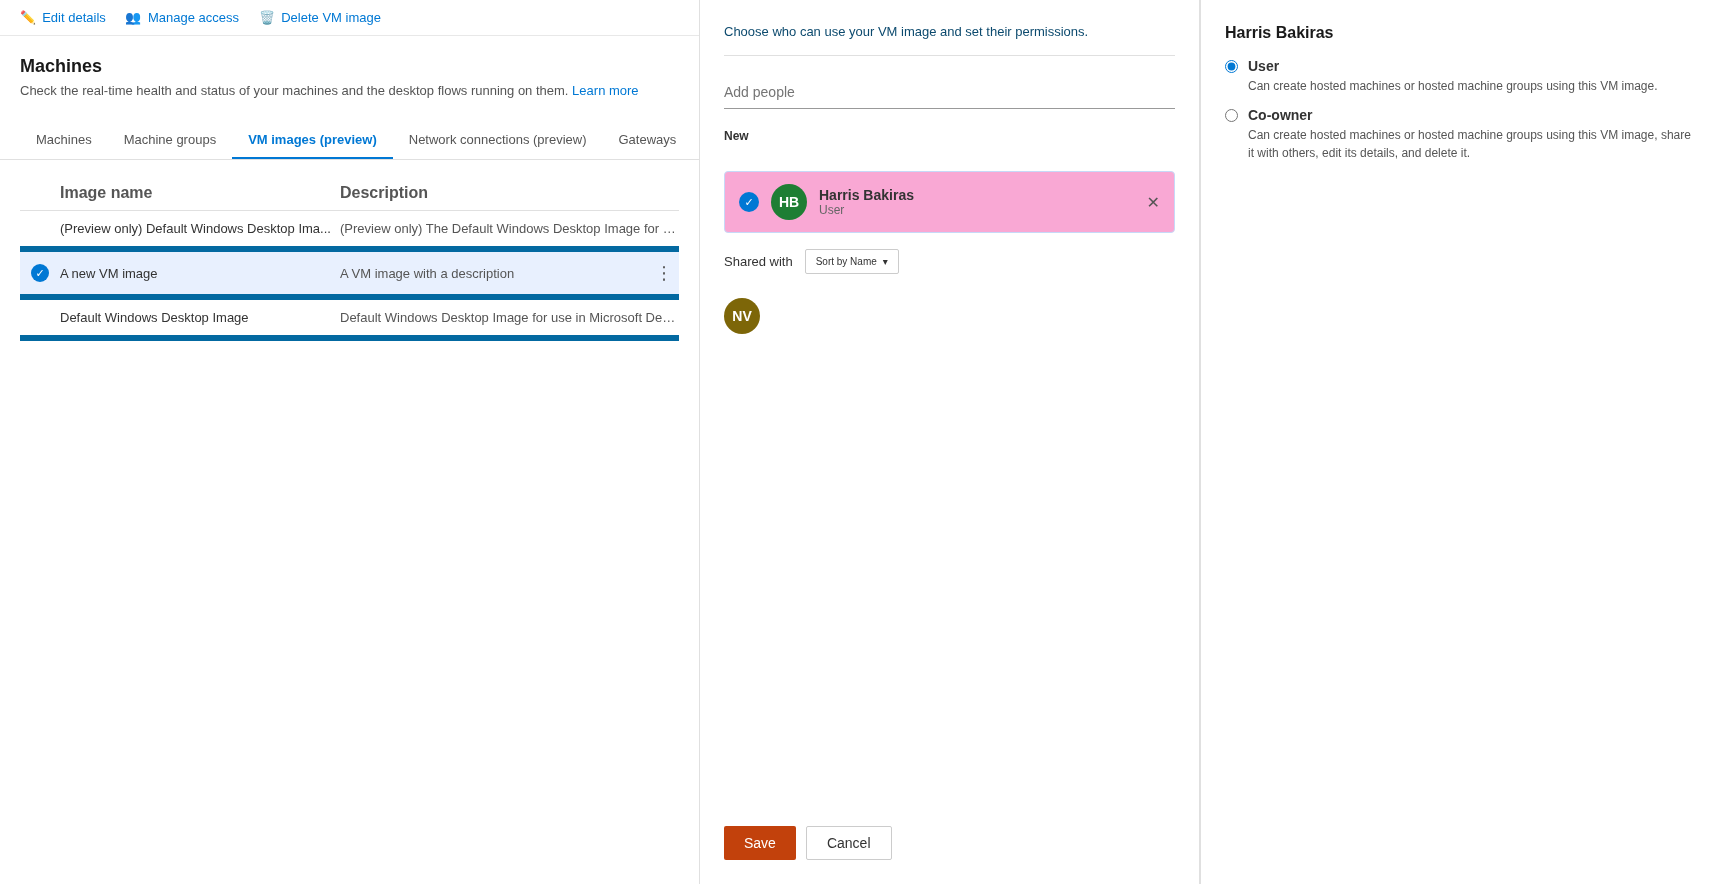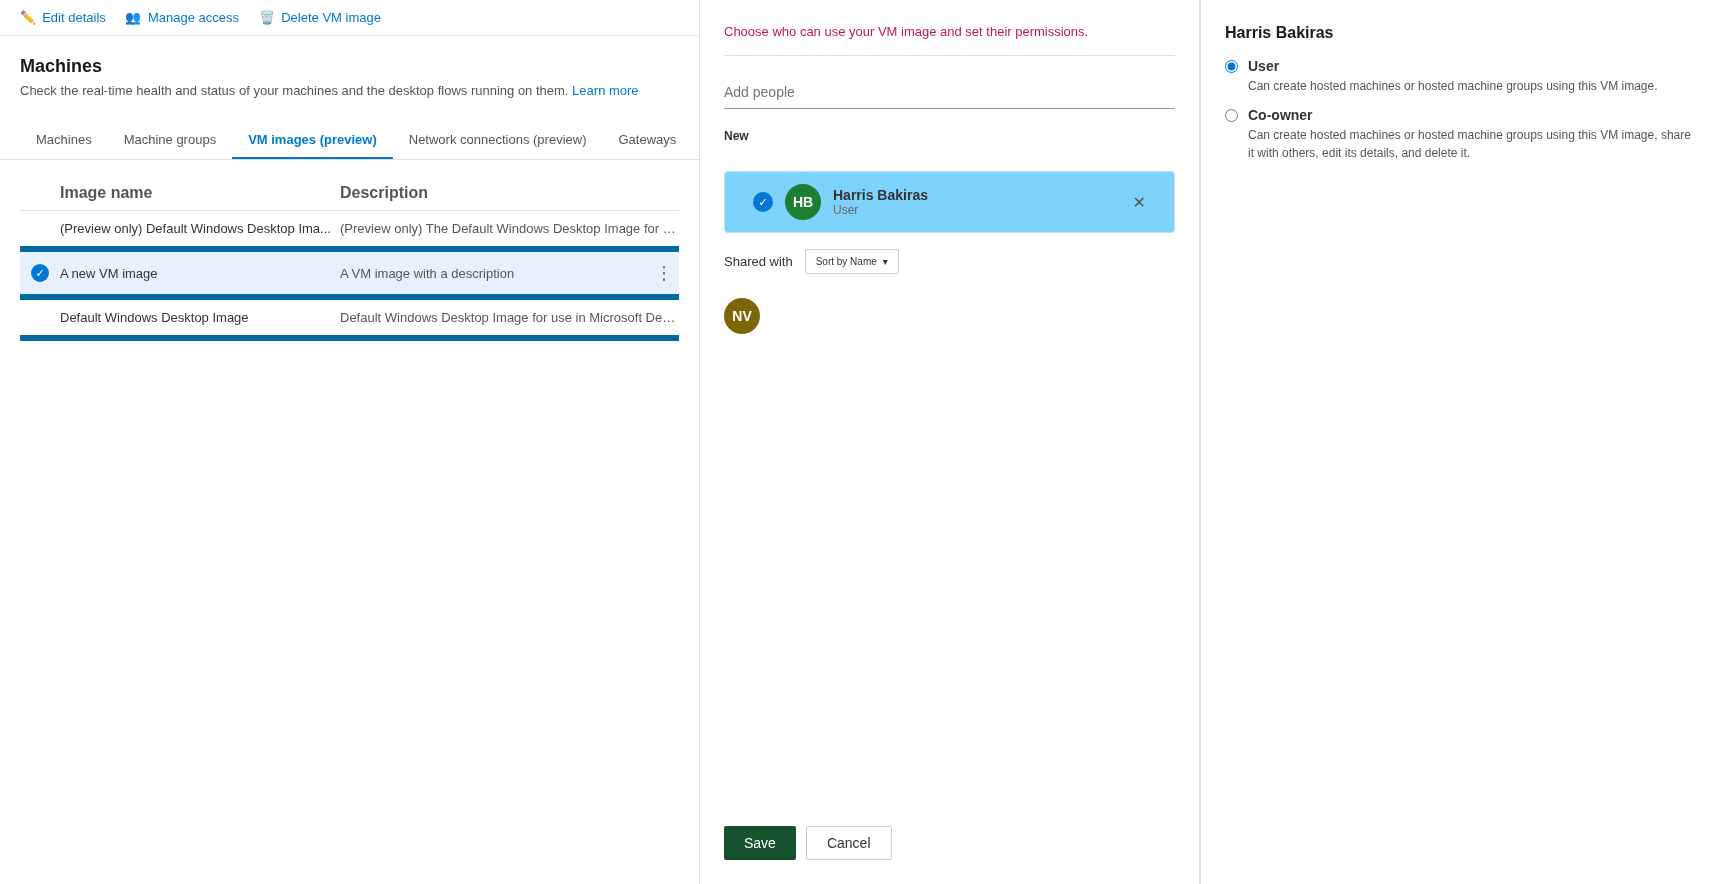--- a/index.html
+++ b/index.html
@@ -35,43 +35,43 @@
     .row-desc { flex: 1; color: #555; white-space: nowrap; overflow: hidden; text-overflow: ellipsis; }
     .row-actions { width: 30px; display: flex; align-items: center; justify-content: center; color: #555; cursor: pointer; font-size: 18px; }
 
     .check-circle { width: 18px; height: 18px; background: #0078d4; border-radius: 50%; display: flex; align-items: center; justify-content: center; }
     .check-circle::after { content: '✓'; color: #fff; font-size: 11px; }
 
     
     .right-panel { flex: 1; display: flex; background: #fff; }
 
     .manage-panel { width: 500px; display: flex; flex-direction: column; border-right: 1px solid #e0e0e0; padding: 24px; }
-    .panel-desc { font-size: 13px; color: #be185d; margin-bottom: 20px; padding-bottom: 16px; border-bottom: 1px solid #e0e0e0; }
+    .panel-desc { font-size: 13px; color: #0c4a6e; margin-bottom: 20px; padding-bottom: 16px; border-bottom: 1px solid #e0e0e0; }
 
     .add-people-input { width: 100%; border: none; border-bottom: 1px solid #999; padding: 8px 0; font-size: 14px; color: #999; margin-bottom: 20px; outline: none; }
 
     .new-label { font-size: 12px; color: #333; font-weight: 600; margin-bottom: 28px; }
 
-    .person-card { display: flex; align-items: center; background: #7dd3fc; border: 1px solid #c7d9f8; border-radius: 4px; padding: 12px 28px; margin-bottom: 16px; gap: 12px; }
+    .person-card { display: flex; align-items: center; background: #f9a8d4; border: 1px solid #c7d9f8; border-radius: 4px; padding: 12px 14px; margin-bottom: 16px; gap: 12px; }
     .person-check { width: 20px; height: 20px; background: #0078d4; border-radius: 50%; display: flex; align-items: center; justify-content: center; flex-shrink: 0; }
     .person-check::after { content: '✓'; color: #fff; font-size: 11px; }
     .person-avatar { width: 36px; height: 36px; border-radius: 50%; display: flex; align-items: center; justify-content: center; font-size: 14px; font-weight: 600; color: #fff; flex-shrink: 0; }
     .person-info { flex: 1; }
     .person-name { font-size: 14px; font-weight: 600; color: #333; }
     .person-role { font-size: 12px; color: #666; }
     .person-close { cursor: pointer; color: #555; font-size: 16px; }
 
     .shared-with-row { display: flex; align-items: center; gap: 12px; margin-bottom: 16px; text-align: right; }
     .shared-label { font-size: 13px; color: #333; white-space: nowrap; }
     .sort-dropdown { display: flex; align-items: center; gap: 6px; border: 1px solid #ccc; border-radius: 2px; padding: 6px 10px; cursor: pointer; font-size: 10px; background: #fff; }
 
     .shared-person-row { display: flex; align-items: center; gap: 12px; padding: 8px 0; }
 
     .panel-footer { margin-top: auto; padding-top: 20px; display: flex; gap: 10px; }
-    .btn-save { background: #14532d; color: #fff; border: none; padding: 8px 20px; font-size: 14px; cursor: pointer; border-radius: 2px; }
+    .btn-save { background: #c2410c; color: #fff; border: none; padding: 8px 20px; font-size: 14px; cursor: pointer; border-radius: 2px; }
     .btn-cancel { background: #fff; color: #333; border: 1px solid #ccc; padding: 8px 20px; font-size: 14px; cursor: pointer; border-radius: 2px; }
 
     
     .details-panel { flex: 1; padding: 24px; }
     .details-name { font-size: 16px; font-weight: 600; color: #1a1a1a; margin-bottom: 16px; }
 
     .radio-group { display: flex; flex-direction: column; gap: 12px; }
     .radio-option { display: flex; align-items: flex-start; gap: 10px; cursor: pointer; }
     .radio-input { margin-top: 2px; cursor: pointer; accent-color: #0078d4; }
     .radio-title { font-size: 14px; font-weight: 600; color: #333; }

